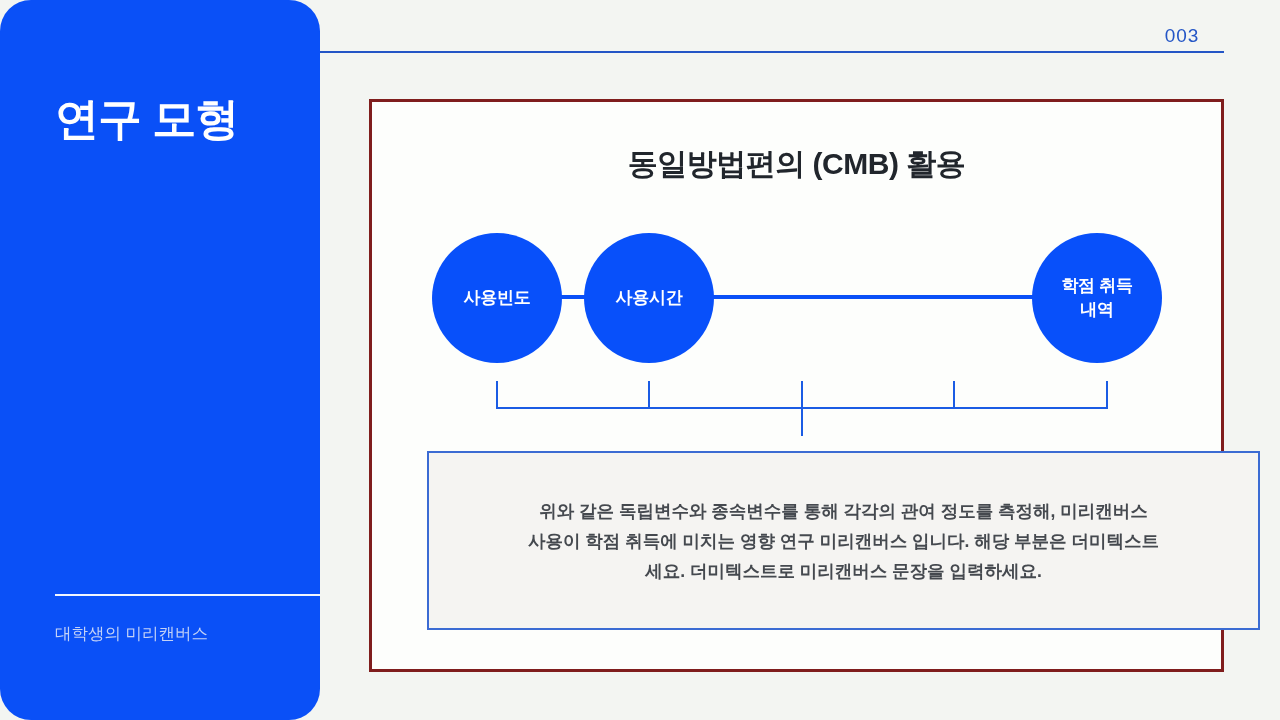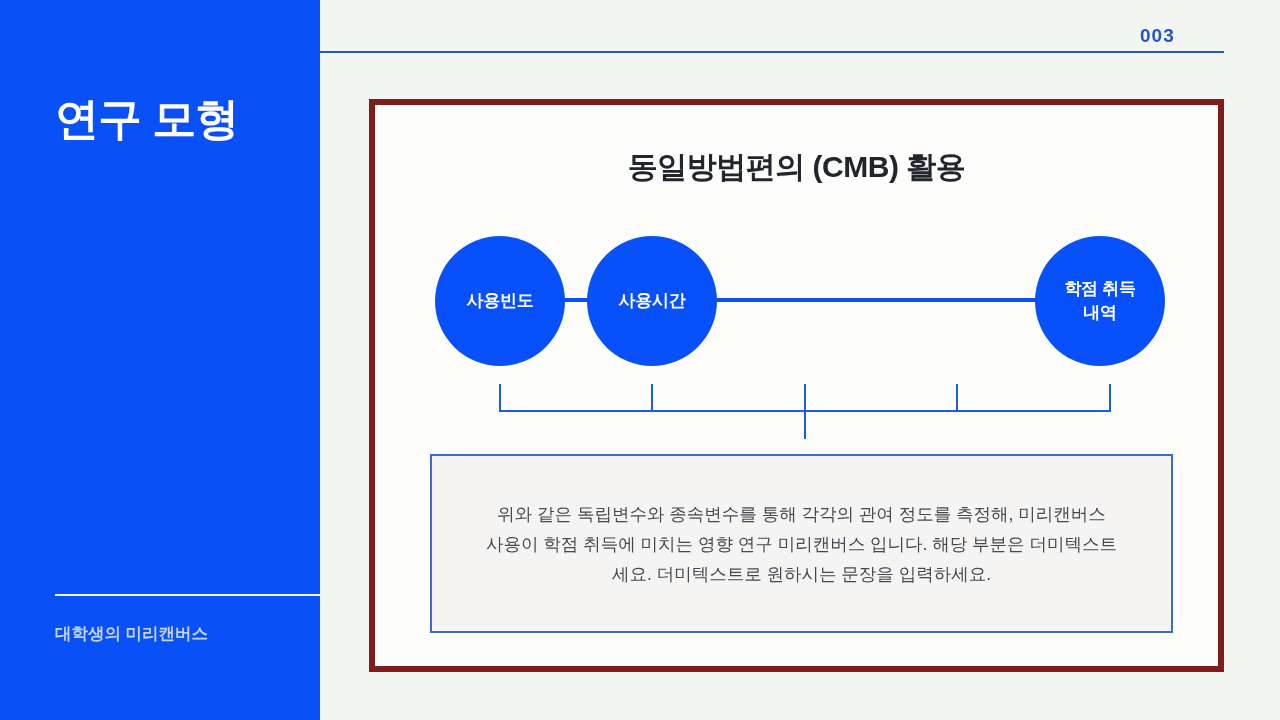--- a/index.html
+++ b/index.html
@@ -15,20 +15,21 @@
     height: 720px;
     background: #f3f5f2;
   }
 
   
   .sidebar {
     position: absolute;
     left: 0; top: 0;
     width: 320px; height: 720px;
     background: #0a50f7;
+    border-radius: 31px;
   }
   .sidebar-title {
     position: absolute;
     left: 55px; top: 90px;
     font-size: 44px;
     font-weight: 700;
     color: #ffffff;
     letter-spacing: -1px;
     white-space: nowrap;
   }
@@ -37,49 +38,49 @@
     left: 55px; top: 594px;
     width: 265px; height: 2px;
     background: #f2f6ff;
   }
   .sidebar-footer {
     position: absolute;
     left: 55px; top: 619px;
     font-size: 16.5px;
     line-height: 29px;
     color: #c4d2f6;
-    font-weight: 700;
+    font-weight: 400;
     white-space: nowrap;
   }
 
   
   .top-rule {
     position: absolute;
     left: 320px; top: 51px;
     width: 904px; height: 2px;
     background: #2355c6;
   }
   .page-number {
     position: absolute;
     left: 1140px; top: 25px;
     width: 84px;
-    text-align: left;
+    text-align: center;
     font-size: 19px;
-    font-weight: 700;
+    font-weight: 400;
     letter-spacing: 1px;
     color: #2355c6;
   }
 
   
   .main-box {
     position: absolute;
     left: 369px; top: 99px;
     width: 855px; height: 573px;
     background: #fdfefc;
-    border: 6px solid #7f1d1d;
+    border: 3px solid #7f1d1d;
   }
   .box-title {
     position: absolute;
     left: 0; top: 42px;
     width: 100%;
     text-align: center;
     font-size: 30px;
     font-weight: 700;
     color: #21262c;
     letter-spacing: -0.5px;
@@ -141,27 +142,28 @@
     position: absolute;
     left: 429px; top: 307px;
     width: 2px; height: 27px;
     background: #1b5ce4;
   }
 
   
   .desc-box {
     position: absolute;
     left: 55px; top: 349px;
-    width: 743px; height: 179px;
+    width: 833px; height: 179px;
     background: #f5f4f2;
     border: 2px solid #3b6bd3;
     display: flex;
     flex-direction: column;
     align-items: center;
     justify-content: center;
+    font-weight: bold;
   }
   .desc-line {
     font-size: 17.5px;
     line-height: 30px;
     color: #45494f;
     text-align: center;
     white-space: nowrap;
   }
 </style>
 </head>
@@ -201,18 +203,18 @@
     <div class="stub stub-2"></div>
     <div class="stub stub-3"></div>
     <div class="stub stub-4"></div>
     <div class="stub stub-5"></div>
     <div class="bracket-bar"></div>
     <div class="bracket-drop"></div>
 
     <div class="desc-box">
       <div class="desc-line">위와 같은 독립변수와 종속변수를 통해 각각의 관여 정도를 측정해, 미리캔버스</div>
       <div class="desc-line">사용이 학점 취득에 미치는 영향 연구 미리캔버스 입니다. 해당 부분은 더미텍스트</div>
-      <div class="desc-line">세요. 더미텍스트로 원하시는 문장을 입력하세요.</div>
+      <div class="desc-line">세요. 더미텍스트로 미리캔버스 문장을 입력하세요.</div>
     </div>
 
   </section>
 
 </div>
 
 </body></html>

